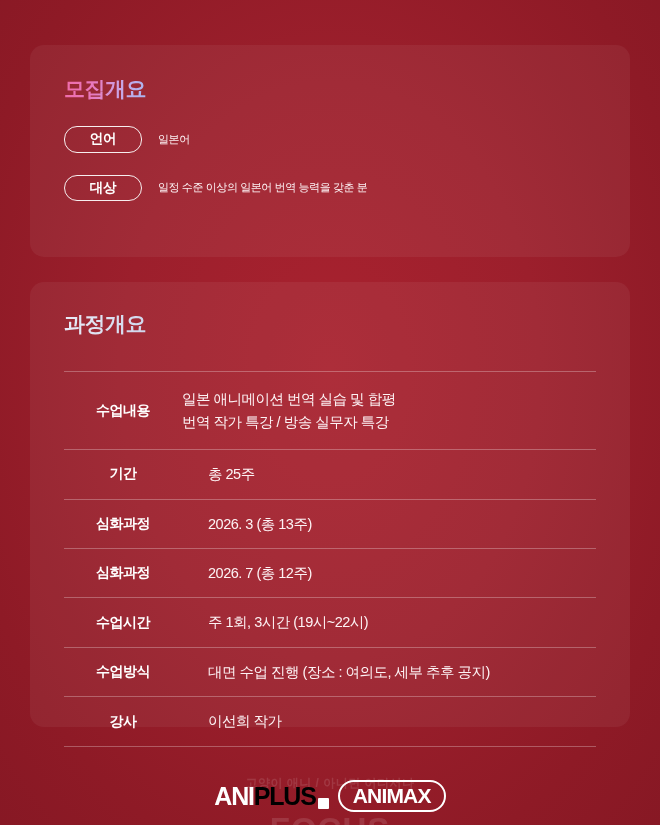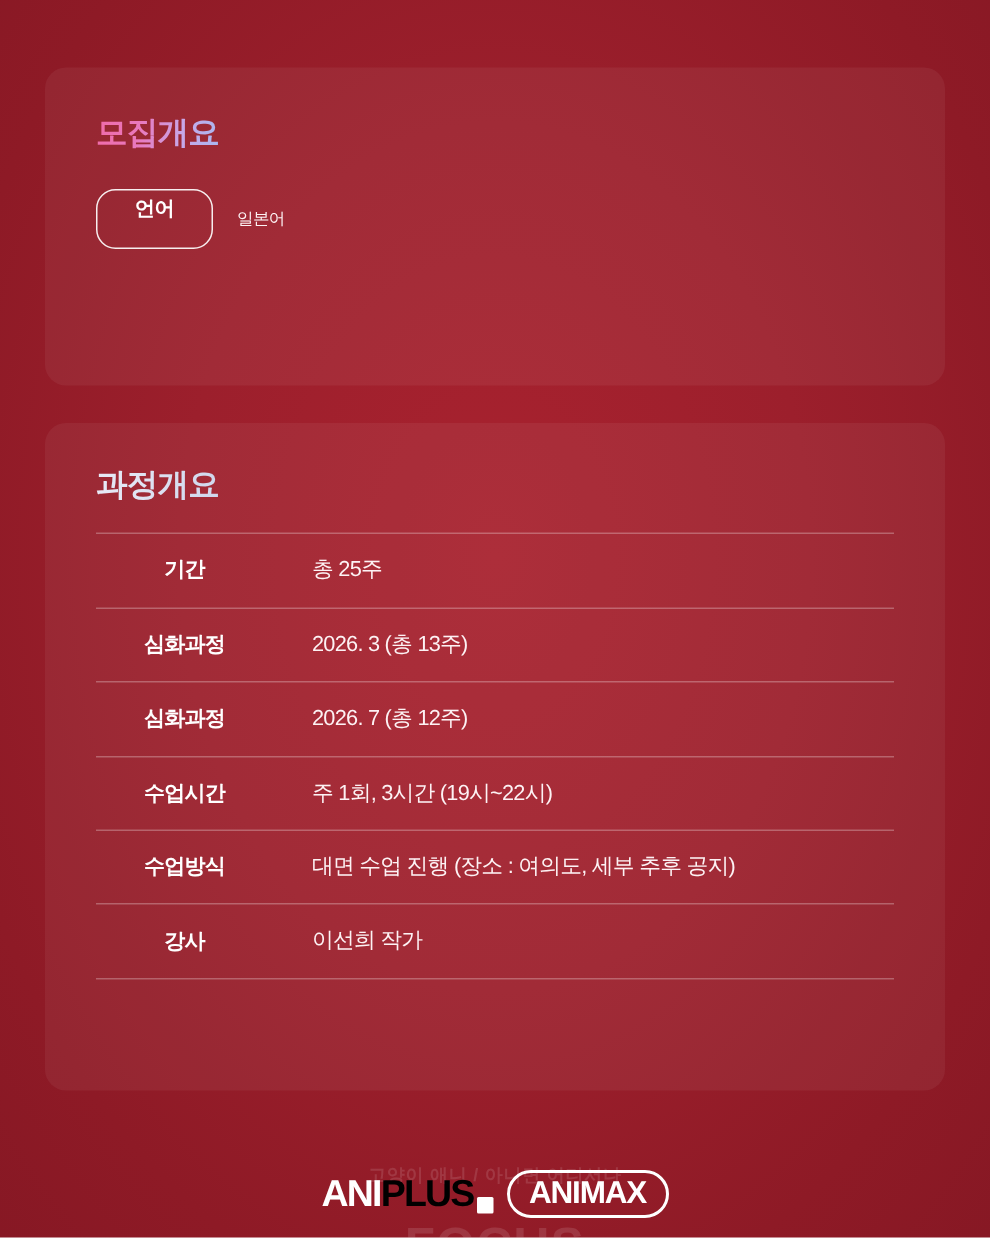--- a/index.html
+++ b/index.html
@@ -47,39 +47,39 @@
     line-height: 1.1;
     background: linear-gradient(100deg, #f06ba8 0%, #e978bd 35%, #c7a8e8 70%, #a9b7f0 100%);
     -webkit-background-clip: text;
     background-clip: text;
     color: transparent;
     -webkit-text-fill-color: transparent;
     display: inline-block;
     margin: 0 0 26px 0;
   }
   .sec-title.course {
-    margin-bottom: 20px;
+    margin-bottom: 36px;
     background: linear-gradient(100deg, #e8eaf6 0%, #dfe3f2 40%, #cfd6ec 100%);
     -webkit-background-clip: text;
     background-clip: text;
     text-align: center;
   }
 
   
   .rec-row {
     display: flex;
     align-items: center;
     margin-bottom: 22px;
   }
   .rec-row:last-child { margin-bottom: 0; }
   .pill {
     flex: 0 0 auto;
     min-width: 52px;
     text-align: center;
-    padding: 4px 12px 18px 12px;
+    padding: 4px 12px 5px 12px;
     border-radius: 13px;
     border: 1.3px solid rgba(255,255,255,0.92);
     color: #ffffff;
     font-size: 13.5px;
     font-weight: bold;
     letter-spacing: -0.3px;
     line-height: 1.15;
   }
   .rec-val {
     color: #fdf2f4;
@@ -197,27 +197,36 @@
 <div class="page">
 
   <section class="card card-recruit">
     <div class="sec-title">모집개요</div>
 
     <div class="rec-row">
       <span class="pill">언어</span>
       <span class="rec-val">일본어</span>
     </div>
 
+    <div class="rec-row">
+      <span class="pill">대상</span>
+      <span class="rec-val">일정 수준 이상의 일본어 번역 능력을 갖춘 분</span>
+    </div>
   </section>
 
   <section class="card card-course">
     <div class="sec-title course">과정개요</div>
 
     <table class="tbl">
       <tbody>
+          <tr class="tall">
+        <td class="k">수업내용</td>
+        <td class="v">일본 애니메이션 번역 실습 및 합평
+번역 작가 특강 / 방송 실무자 특강</td>
+      </tr>
       <tr>
         <td class="k">기간</td>
         <td class="v">총 25주</td>
       </tr>
       <tr>
         <td class="k">심화과정</td>
         <td class="v">2026. 3 (총 13주)</td>
       </tr>
       <tr>
         <td class="k">심화과정</td>

